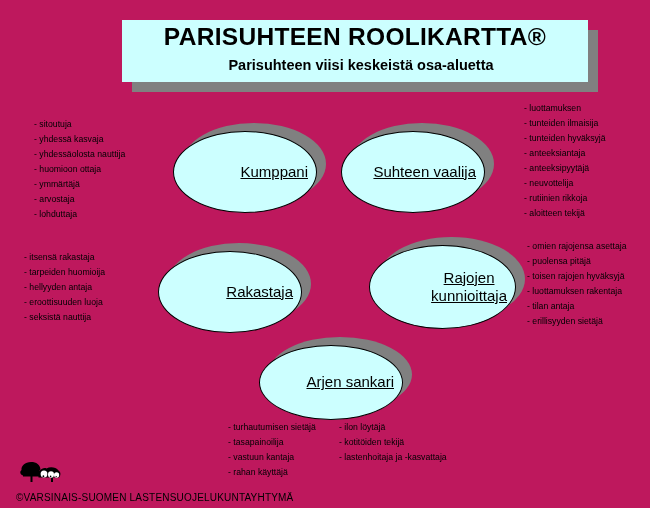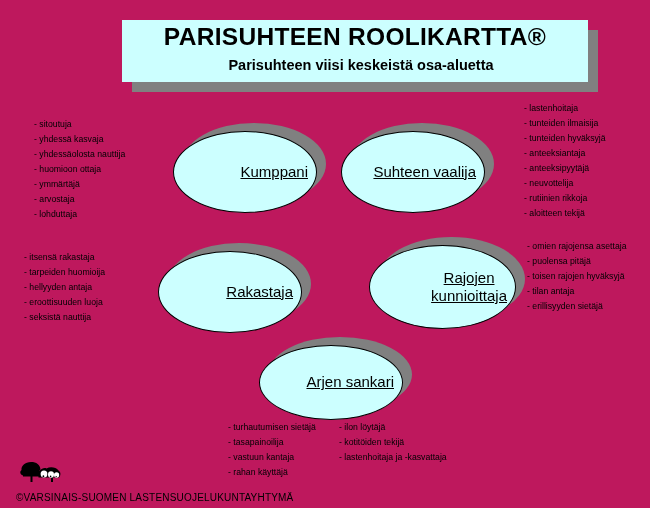--- a/index.html
+++ b/index.html
@@ -147,21 +147,21 @@
     <span class="note-line">- sitoutuja</span>
     <span class="note-line">- yhdessä kasvaja</span>
     <span class="note-line">- yhdessäolosta nauttija</span>
     <span class="note-line">- huomioon ottaja</span>
     <span class="note-line">- ymmärtäjä</span>
     <span class="note-line">- arvostaja</span>
     <span class="note-line">- lohduttaja</span>
   </div>
 
   <div class="note-list" style="left:524px; top:101px;">
-    <span class="note-line">- lastenhoitaja</span>
+    <span class="note-line">- luottamuksen</span>
     <span class="note-line">- tunteiden ilmaisija</span>
     <span class="note-line">- tunteiden hyväksyjä</span>
     <span class="note-line">- anteeksiantaja</span>
     <span class="note-line">- anteeksipyytäjä</span>
     <span class="note-line">- neuvottelija</span>
     <span class="note-line">- rutiinien rikkoja</span>
     <span class="note-line">- aloitteen tekijä</span>
   </div>
 
   <div class="note-list" style="left:24px; top:250px;">
@@ -169,20 +169,21 @@
     <span class="note-line">- tarpeiden huomioija</span>
     <span class="note-line">- hellyyden antaja</span>
     <span class="note-line">- eroottisuuden luoja</span>
     <span class="note-line">- seksistä nauttija</span>
   </div>
 
   <div class="note-list" style="left:527px; top:239px;">
     <span class="note-line">- omien rajojensa asettaja</span>
     <span class="note-line">- puolensa pitäjä</span>
     <span class="note-line">- toisen rajojen hyväksyjä</span>
+    <span class="note-line">- luottamuksen rakentaja</span>
     <span class="note-line">- tilan antaja</span>
     <span class="note-line">- erillisyyden sietäjä</span>
   </div>
 
   <div class="note-list" style="left:228px; top:420px;">
     <span class="note-line">- turhautumisen sietäjä</span>
     <span class="note-line">- tasapainoilija</span>
     <span class="note-line">- vastuun kantaja</span>
     <span class="note-line">- rahan käyttäjä</span>
   </div>

